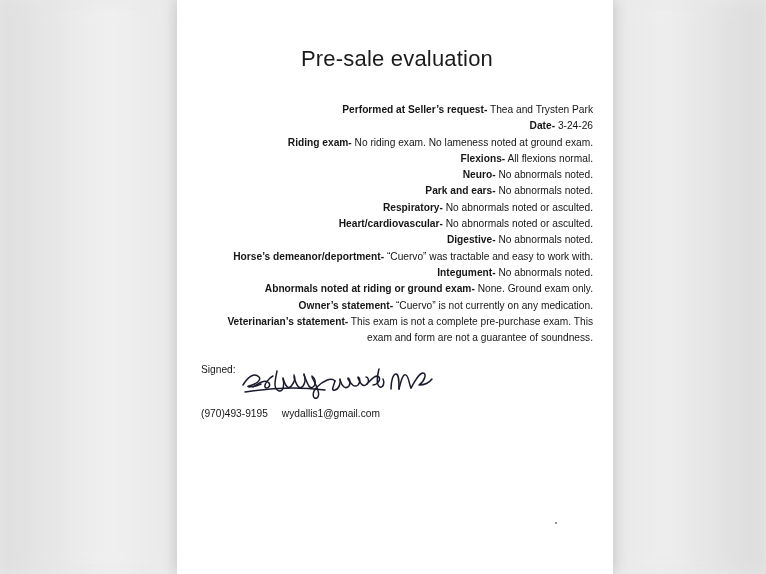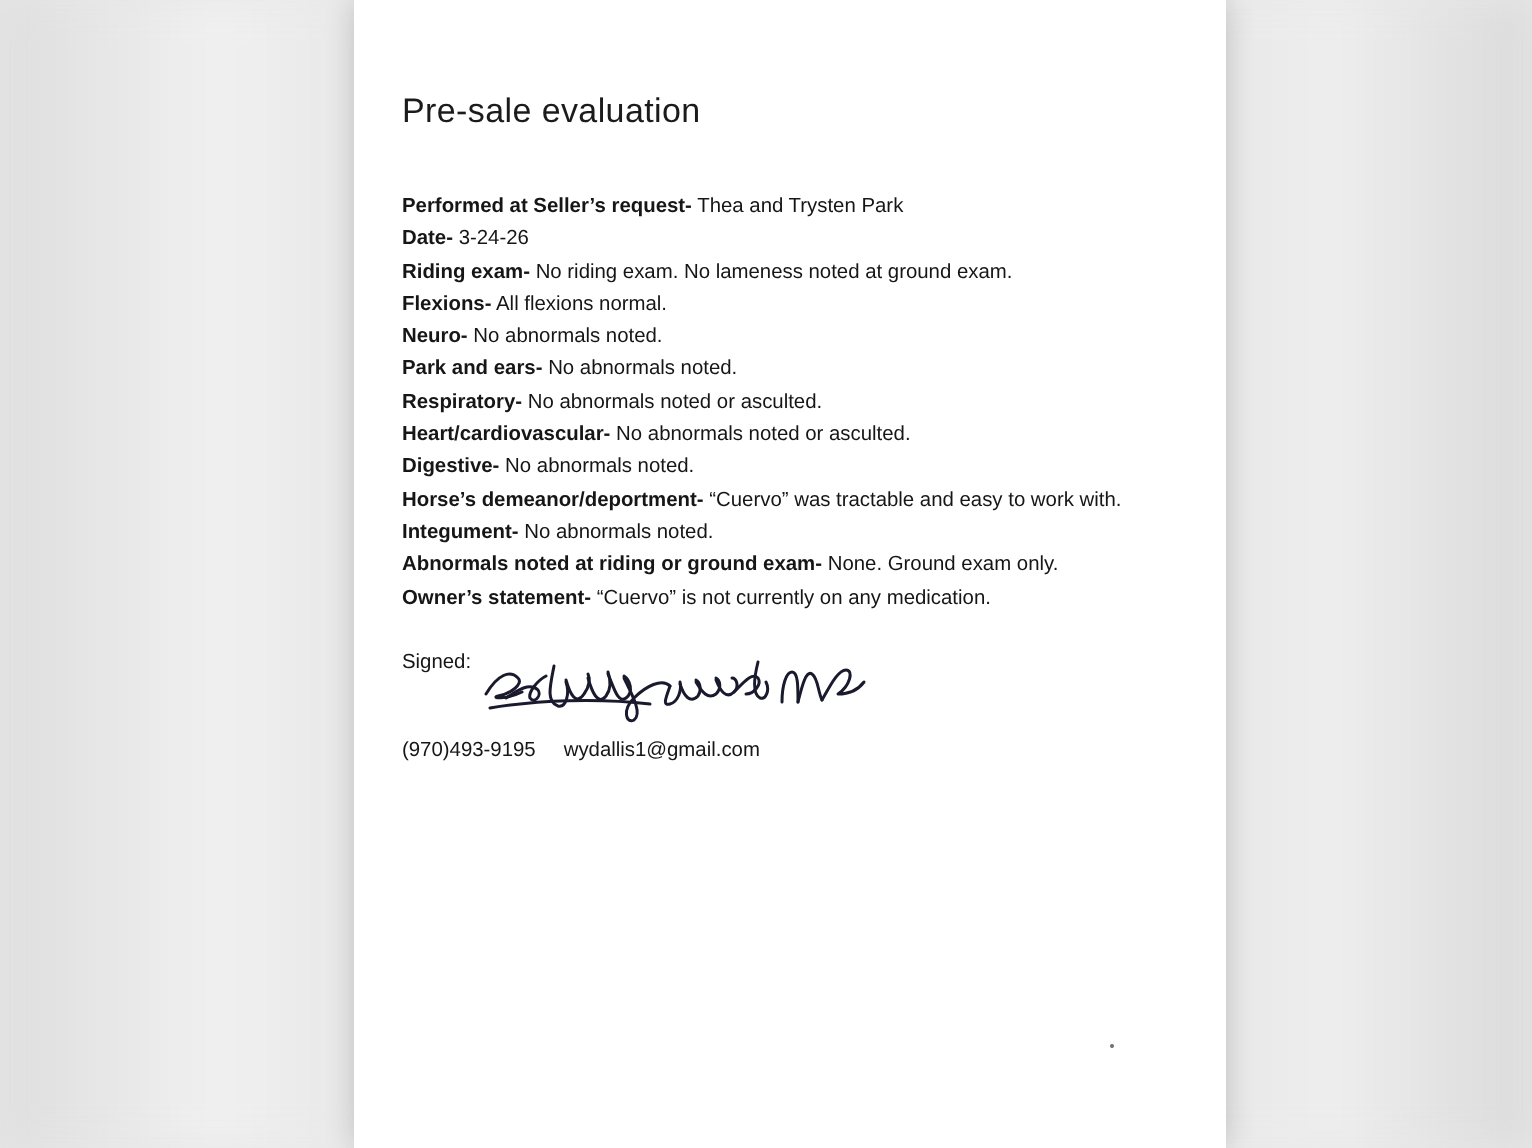--- a/index.html
+++ b/index.html
@@ -46,36 +46,37 @@
     box-shadow: 0 0 14px rgba(0,0,0,.18);
   }
   .page-inner {
     position: absolute;
     left: 24px;
     right: 20px;
     top: 0;
     bottom: 0;
   }
   .doc-title {
-    text-align: left;
-    font-size: 17px;
+    text-align: center;
+    font-size: 22px;
     color: #1b1b1b;
     margin-top: 46px;
     letter-spacing: .2px;
     font-weight: 400;
   }
   .body-block {
     margin-top: 30px;
     font-size: 10.2px;
     line-height: 16.3px;
     color: #161616;
   }
   .line {
     margin: 0;
     padding: 0;
+    text-align: right;
   }
   .line .lbl {
     font-weight: bold;
   }
   .line .val {
     font-weight: normal;
   }
   .signed-label {
     margin-top: 18px;
     font-size: 10.2px;
@@ -136,20 +137,21 @@
         <p class="line"><span class="lbl">Flexions-</span> <span class="val">All flexions normal.</span></p>
         <p class="line"><span class="lbl">Neuro-</span> <span class="val">No abnormals noted.</span></p>
         <p class="line"><span class="lbl">Park and ears-</span> <span class="val">No abnormals noted.</span></p>
         <p class="line"><span class="lbl">Respiratory-</span> <span class="val">No abnormals noted or asculted.</span></p>
         <p class="line"><span class="lbl">Heart/cardiovascular-</span> <span class="val">No abnormals noted or asculted.</span></p>
         <p class="line"><span class="lbl">Digestive-</span> <span class="val">No abnormals noted.</span></p>
         <p class="line"><span class="lbl">Horse’s demeanor/deportment-</span> <span class="val">“Cuervo” was tractable and easy to work with.</span></p>
         <p class="line"><span class="lbl">Integument-</span> <span class="val">No abnormals noted.</span></p>
         <p class="line"><span class="lbl">Abnormals noted at riding or ground exam-</span> <span class="val">None.  Ground exam only.</span></p>
         <p class="line"><span class="lbl">Owner’s statement-</span> <span class="val">“Cuervo” is not currently on any medication.</span></p>
+        <p class="line"><span class="lbl">Veterinarian’s statement-</span> <span class="val">This exam is not a complete pre-purchase exam.  This exam and form are not a guarantee of soundness.</span></p>
       </div>
 
       <div class="signed-label">Signed:</div>
 
       <div class="sig-wrap">
         <svg width="200" height="36" viewBox="0 0 200 36" aria-hidden="true">
           <g fill="none" stroke="#1a1a2e" stroke-width="1.5" stroke-linecap="round" stroke-linejoin="round">
             <path d="M4 20 C10 10, 16 8, 20 12 C23 15, 16 20, 10 21 C6 22, 14 23, 22 19"></path>
             <path d="M14 22 C20 18, 26 14, 30 18 C32 21, 28 25, 26 22 C25 19, 30 13, 34 11"></path>
             <path d="M38 6 C36 16, 34 24, 40 26 C44 27, 46 20, 44 14"></path>

